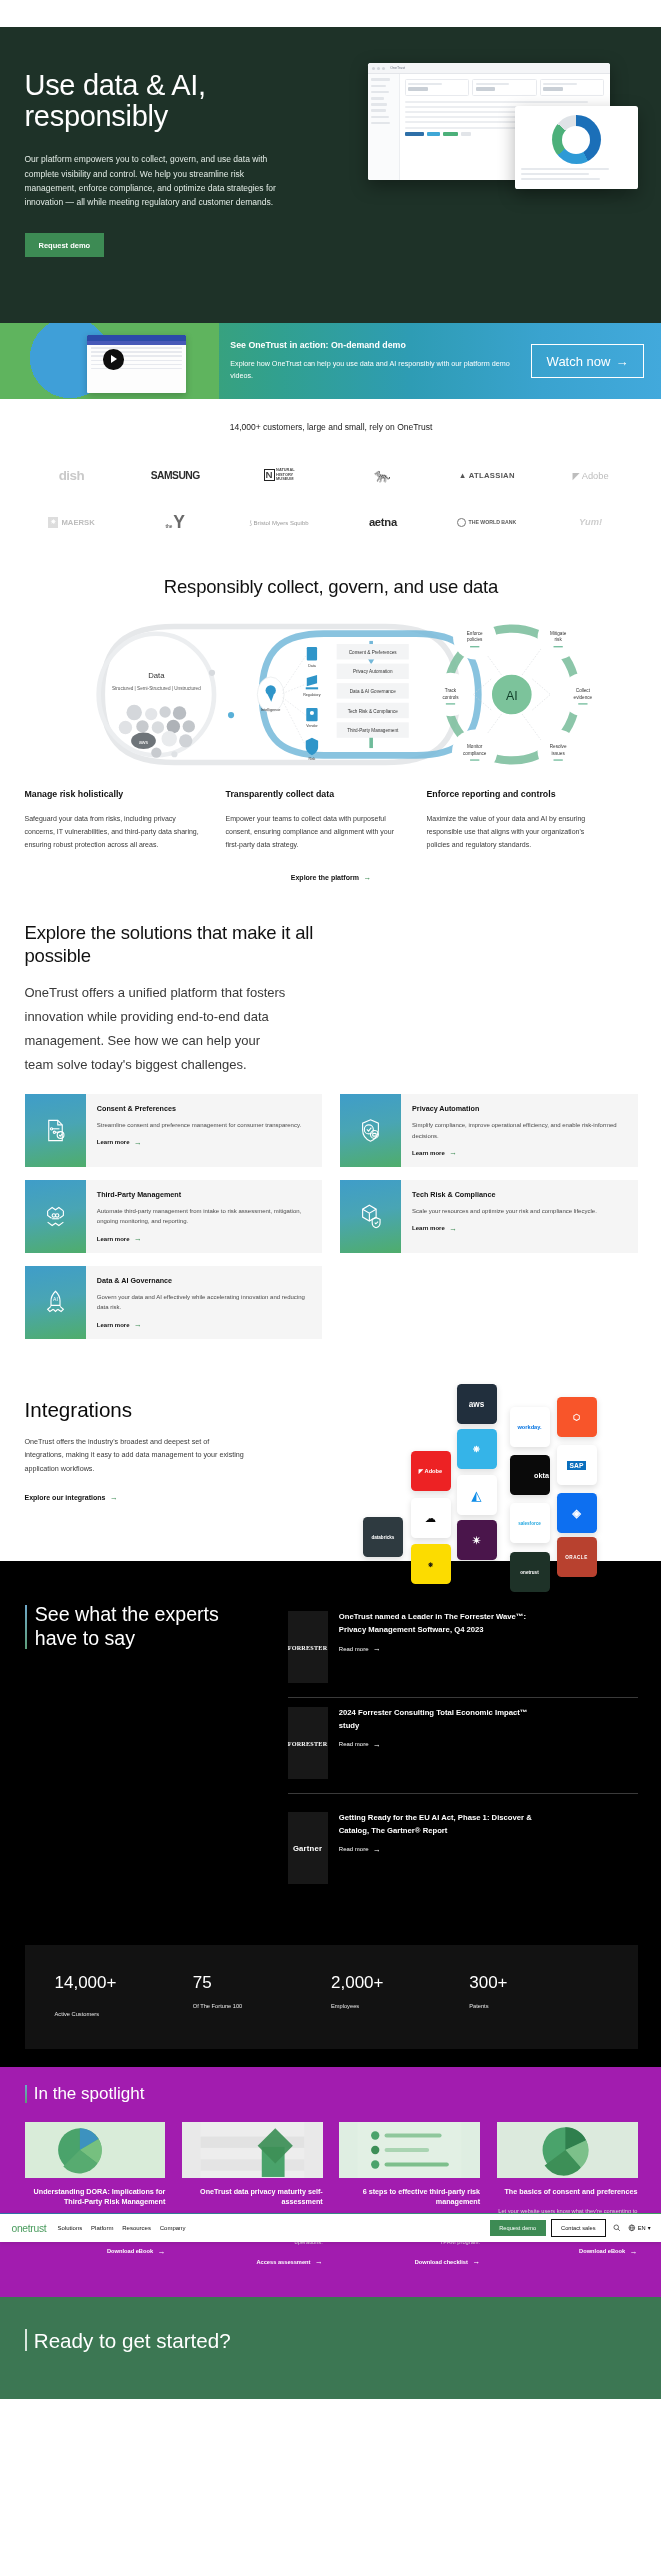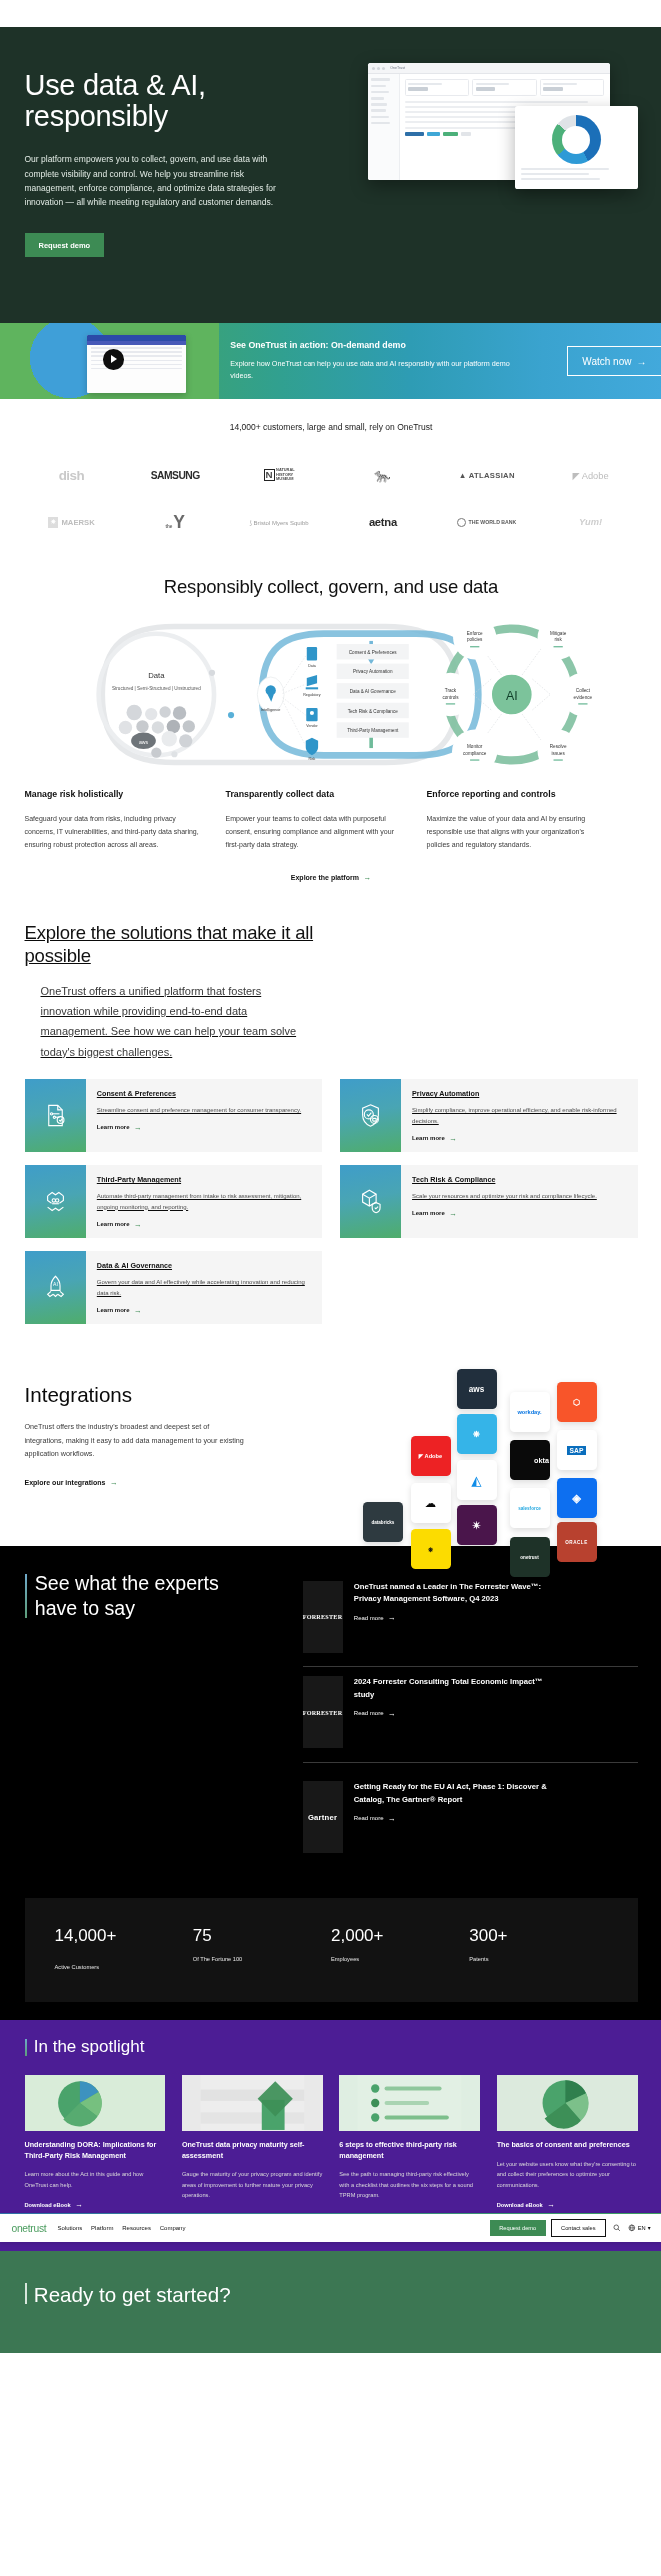--- a/index.html
+++ b/index.html
@@ -100,22 +100,22 @@
     background:#0e0e0e; display:flex;align-items:center;justify-content:center;
   }
   .demo-thumb .play .tri{
     width:0;height:0;border-left:6.7px solid #fff;border-top:4.1px solid transparent;
     border-bottom:4.1px solid transparent; margin-left:2.1px;
   }
   .demo-text{ flex:1; padding-left: 11.3px; color:#fff; }
   .demo-title{font-size:8.8px;font-weight:700;margin-bottom:8.2px;}
   .demo-desc{font-size:7.2px;line-height:1.72;font-weight:400;max-width:289px;}
   .demo-cta{
-    border:0.8px solid #fff; color:#fff; background:transparent;
-    padding:8.8px 14.4px; font-size:10px; cursor:pointer; display:flex; align-items:center; gap:5.2px;
+    margin-right: 18px; border:0.8px solid #fff; color:#fff; background:transparent;
+    padding:8.8px 14.4px; font-size:13px; cursor:pointer; display:flex; align-items:center; gap:5.2px;
     white-space:nowrap;
   }
 
   
   .logos-sec{ background:#fff; padding: 23px 0 15.5px 0; text-align:center; }
   .logos-head{ font-size:8.5px; color:#1a1a1a; font-weight:400; margin-bottom:26px; }
   .logo-row{
     width:623px;margin:0 auto;display:flex;align-items:center;justify-content:space-between;
     height:34px; position:relative;
   }
@@ -155,24 +155,24 @@
   .col3 p{ font-size:7px; line-height:1.85; color:#3a3a3a; }
   .center-link{ text-align:center; margin-top:20.6px; }
   .arrow-link{
     font-size:7px; font-weight:600; color:#111; text-decoration:none;
     display:inline-flex; align-items:center; gap:4.6px; cursor:pointer;
   }
   .arrow-link .ar{ color:#3d8b54; font-size:7.7px; }
 
   
   .sol-sec{ padding:30px 0 26px 0; background:#fff; }
-  .sol-wrap{ width:613px; margin:0 auto;text-decoration:underline; }
+  .sol-wrap{ width:613px; margin:0 auto; }
   .sol-head{ width:330px; margin-bottom:15.5px; }
   .sol-head h2{ margin-bottom:13.4px; }
-  .sol-head p{ font-size:11px; line-height:1.85; color:#3a3a3a; width:268px;margin-left:16px; }
+  .sol-head p{ font-size:13px; line-height:1.85; color:#3a3a3a; width:268px; }
   .sol-grid{ display:grid; grid-template-columns: 1fr 1fr; gap:13.4px 17.5px; margin-top:17.5px; }
   .sol-card{ display:flex; background:#f5f5f5; min-height:66px; cursor:pointer; }
   .sol-ico{
     width:61px; flex:0 0 61px;
     background:linear-gradient(170deg,#3f9dc9 0%, #49a5b4 45%, #4fad6b 100%);
     display:flex;align-items:center;justify-content:center;
   }
   .sol-ico svg{ width:27px; height:27px; }
   .sol-body{ padding:9.8px 11.3px 9.3px 11.3px; flex:1; }
   .sol-body h4{ font-size:7.2px; font-weight:700; margin-bottom:6.7px; color:#111; }
@@ -204,21 +204,21 @@
   .t-dbx{left:14.4px;top:135px;width:40px;height:40px;background:#2e3a40;}
   .t-slack{left:108px;top:138px;width:40px;height:40px;background:#4a154b;}
   .t-orcl{left:208px;top:155px;width:40px;height:40px;background:#b8412f;}
   .t-yel{left:62px;top:162px;width:40px;height:40px;background:#fcdc00;}
   .t-dark{left:161px;top:170px;width:40px;height:40px;background:#1e3228;}
   .tl-txt{color:#fff;font-size:8.2px;font-weight:700;}
   .tl-dark{color:#111;font-size:6.2px;font-weight:700;}
 
   
   .experts{ background:#000; color:#fff; padding:25px 0 15.5px 0; }
-  .experts-wrap{ width:613px; margin:0 auto; display:flex; gap:36px; }
+  .experts-wrap{ width:613px; margin:16px auto; display:flex; gap:21px; }
   .experts-left{ width:242px; }
   .bar-title{ display:flex; gap:8.2px; align-items:flex-start; }
   .bar-title .bar{ width:2.1px; background:linear-gradient(#6fa8c9,#5d9e7a); height:44px; flex:0 0 2.1px; margin-top:3.1px;}
   .bar-title h2{ font-size:19.6px; font-weight:300; line-height:1.24; color:#fff; }
   .experts-right{ flex:1; }
   .exp-item{ display:flex; gap:11.3px; padding:9.3px 0 13.4px 0; border-bottom:0.5px solid #3a3a3a; }
   .exp-item:last-child{ border-bottom:none; }
   .exp-logo{
     width:40px; height:72px; flex:0 0 40px; background:#181818;
     display:flex; align-items:center; justify-content:center; text-align:center;
@@ -248,21 +248,21 @@
   
   .stats-sec{ background:#000; padding:15.5px 0 17.5px 0; }
   .stats-box{ width:613px; margin:0 auto; background:#121212; padding:28px 30px 32px 30px;
     display:flex; }
   .stat{ flex:1; }
   .stat .num{ font-size:17px; font-weight:300; color:#fff; line-height:1.18; margin-bottom:10.3px; max-width:77px;}
   .stat .lbl{ font-size:5.7px; color:#e8e8e8; }
   .stat.tall .lbl{ margin-top:18.5px; }
 
   
-  .spot-sec{ background:#4c1d95; padding:17.5px 0 31px 0; }
+  .spot-sec{ background:#a21caf; padding:17.5px 0 31px 0;text-align:right; }
   .spot-wrap{ width:613px; margin:0 auto; }
   .spot-head{ display:flex; gap:7.2px; align-items:center; margin-bottom:17.5px; }
   .spot-head .bar{ width:2.1px; height:17.5px; background:linear-gradient(#6fa8c9,#5d9e7a); }
   .spot-head h2{ font-size:17px; font-weight:300; color:#fff; }
   .spot-grid{ display:grid; grid-template-columns:repeat(4,1fr); gap:16.5px; }
   .spot-card{ cursor:pointer; }
   .spot-img{ width:100%; height:56px; margin-bottom:9.3px; position:relative; overflow:hidden; }
   .spot-card h4{ font-size:7.2px; font-weight:700; color:#fff; line-height:1.45; margin-bottom:8.2px; }
   .spot-card p{ font-size:5.7px; line-height:1.85; color:#dcdcdc; margin-bottom:9.3px; }
   .spot-card .arrow-link{ color:#fff; font-size:5.7px; font-weight:600; }

